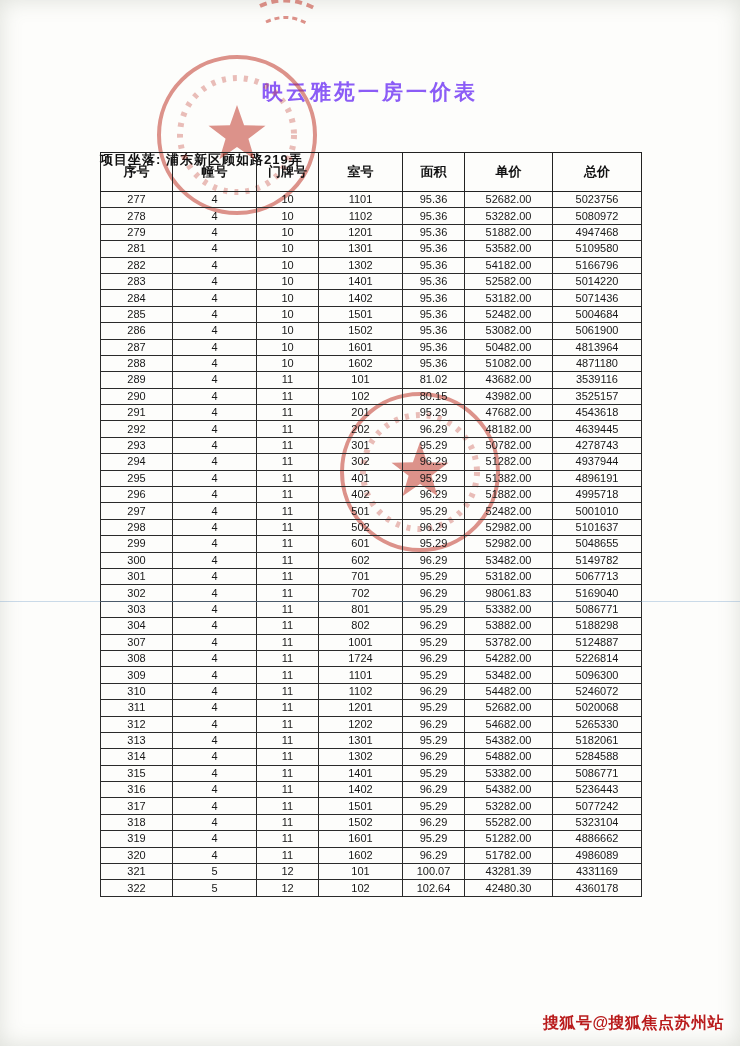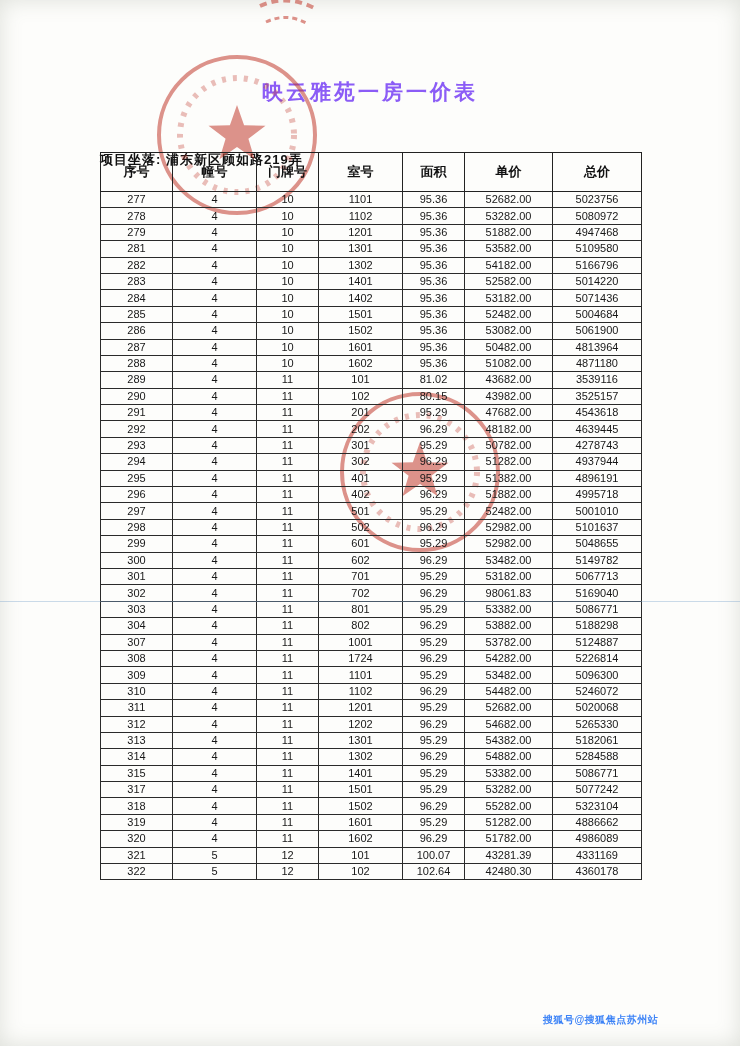--- a/index.html
+++ b/index.html
@@ -31,21 +31,21 @@
     overflow:hidden;
   }
   .seal{position:absolute;opacity:0.55;pointer-events:none;}
   .seal svg{display:block;}
   .scan-line{
     position:absolute;top:601px;left:0;width:740px;height:1px;
     background:rgba(125,165,205,0.40);
   }
   .watermark{
     position:absolute;top:1013px;left:543px;
-    font-size:10px;font-weight:bold;color:#3b82f6;letter-spacing:0.5px;
+    font-size:16px;font-weight:bold;color:#b91c1c;letter-spacing:0.5px;
     text-shadow:0 0 2px rgba(255,255,255,0.8);
   }
 </style>
 </head>
 <body>
 
 <div class="page">
 
   <div class="seal" style="left:252px;top:0px;">
     <svg width="70" height="40" viewBox="0 0 70 40">
@@ -414,20 +414,29 @@
         <tr>
           <td>315</td>
           <td>4</td>
           <td>11</td>
           <td>1401</td>
           <td>95.29</td>
           <td>53382.00</td>
           <td>5086771</td>
         </tr>
         <tr>
+          <td>316</td>
+          <td>4</td>
+          <td>11</td>
+          <td>1402</td>
+          <td>96.29</td>
+          <td>54382.00</td>
+          <td>5236443</td>
+        </tr>
+        <tr>
           <td>317</td>
           <td>4</td>
           <td>11</td>
           <td>1501</td>
           <td>95.29</td>
           <td>53282.00</td>
           <td>5077242</td>
         </tr>
         <tr>
           <td>318</td>

